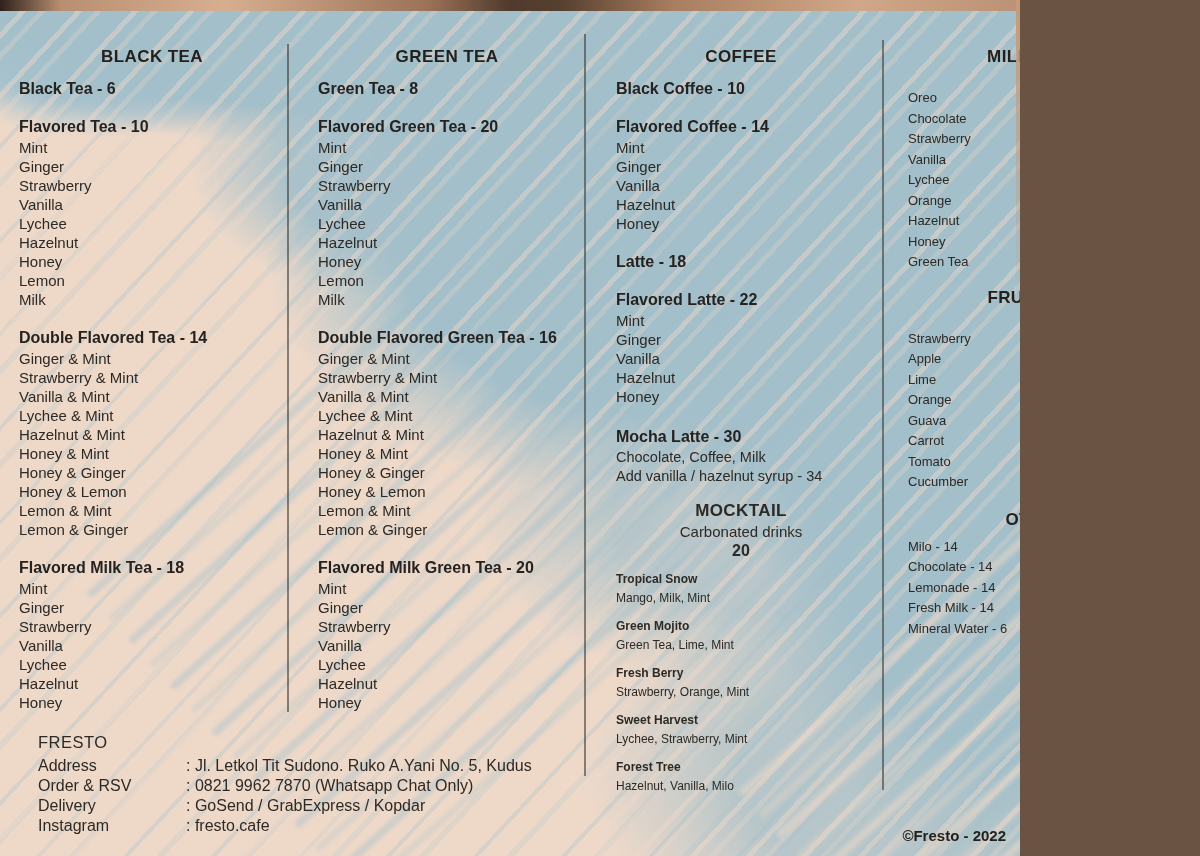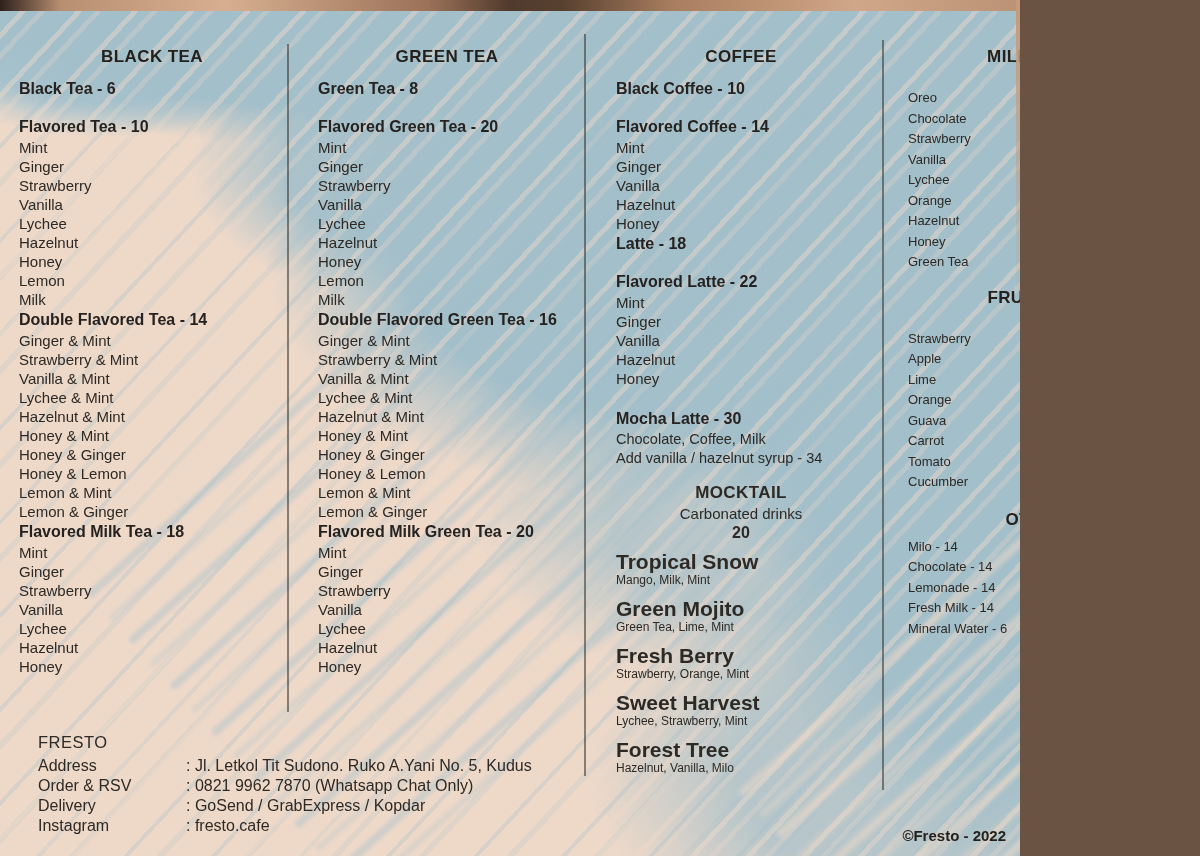--- a/index.html
+++ b/index.html
@@ -37,27 +37,27 @@
   .col2{left:308px;width:278px;}
   .col3{left:598px;width:286px;}
   .col4{left:892px;width:300px;}
   .col-header{font-weight:bold;font-size:17px;line-height:22px;text-align:center;letter-spacing:0.4px;color:#24211d;}
   .sec-title{font-weight:bold;font-size:16px;line-height:22px;color:#262220;}
   .mi{font-size:15px;line-height:19px;}
   .col1 .sec{padding-left:3px;}
   .col2 .sec{padding-left:10px;}
   .col3 .sec{padding-left:18px;}
   .mt6{margin-top:6px;}.mt8{margin-top:8px;}.mt10{margin-top:10px;}.mt14{margin-top:14px;}.mt16{margin-top:16px;}
-  .mt18{}.mt20{margin-top:20px;}
+  .mt18{margin-top:18px;}.mt20{margin-top:20px;}
   .note{font-size:14.5px;line-height:19px;}
   .mock-head{font-weight:bold;font-size:17px;line-height:22px;text-align:center;letter-spacing:0.4px;}
   .mock-sub{font-size:15px;line-height:19px;text-align:center;}
   .mock-price{font-weight:bold;font-size:16px;line-height:19px;text-align:center;}
   .entry{margin-top:10px;padding-left:18px;}
-  .entry-name{font-weight:bold;font-size:21px;line-height:19px;}
+  .entry-name{font-weight:bold;font-size:12px;line-height:19px;}
   .entry-desc{font-size:12px;line-height:18px;}
   .grp-price{font-weight:bold;font-size:16px;line-height:20px;text-align:center;}
   .grp-items{padding-left:16px;}
   .col4 .mi{font-size:13px;line-height:20.5px;}
   .footer{position:absolute;left:38px;top:732px;z-index:2;font-size:16px;}
   .brand{font-size:16.5px;line-height:20px;letter-spacing:0.5px;}
   .frow{display:flex;line-height:20px;margin-top:0;gap:36px;}
   .frows{margin-top:4px;}
   .flabel{width:112px;flex:0 0 112px;}
   .copyright{position:absolute;right:14px;bottom:12px;z-index:2;font-size:15px;font-weight:bold;color:#24211d;}

